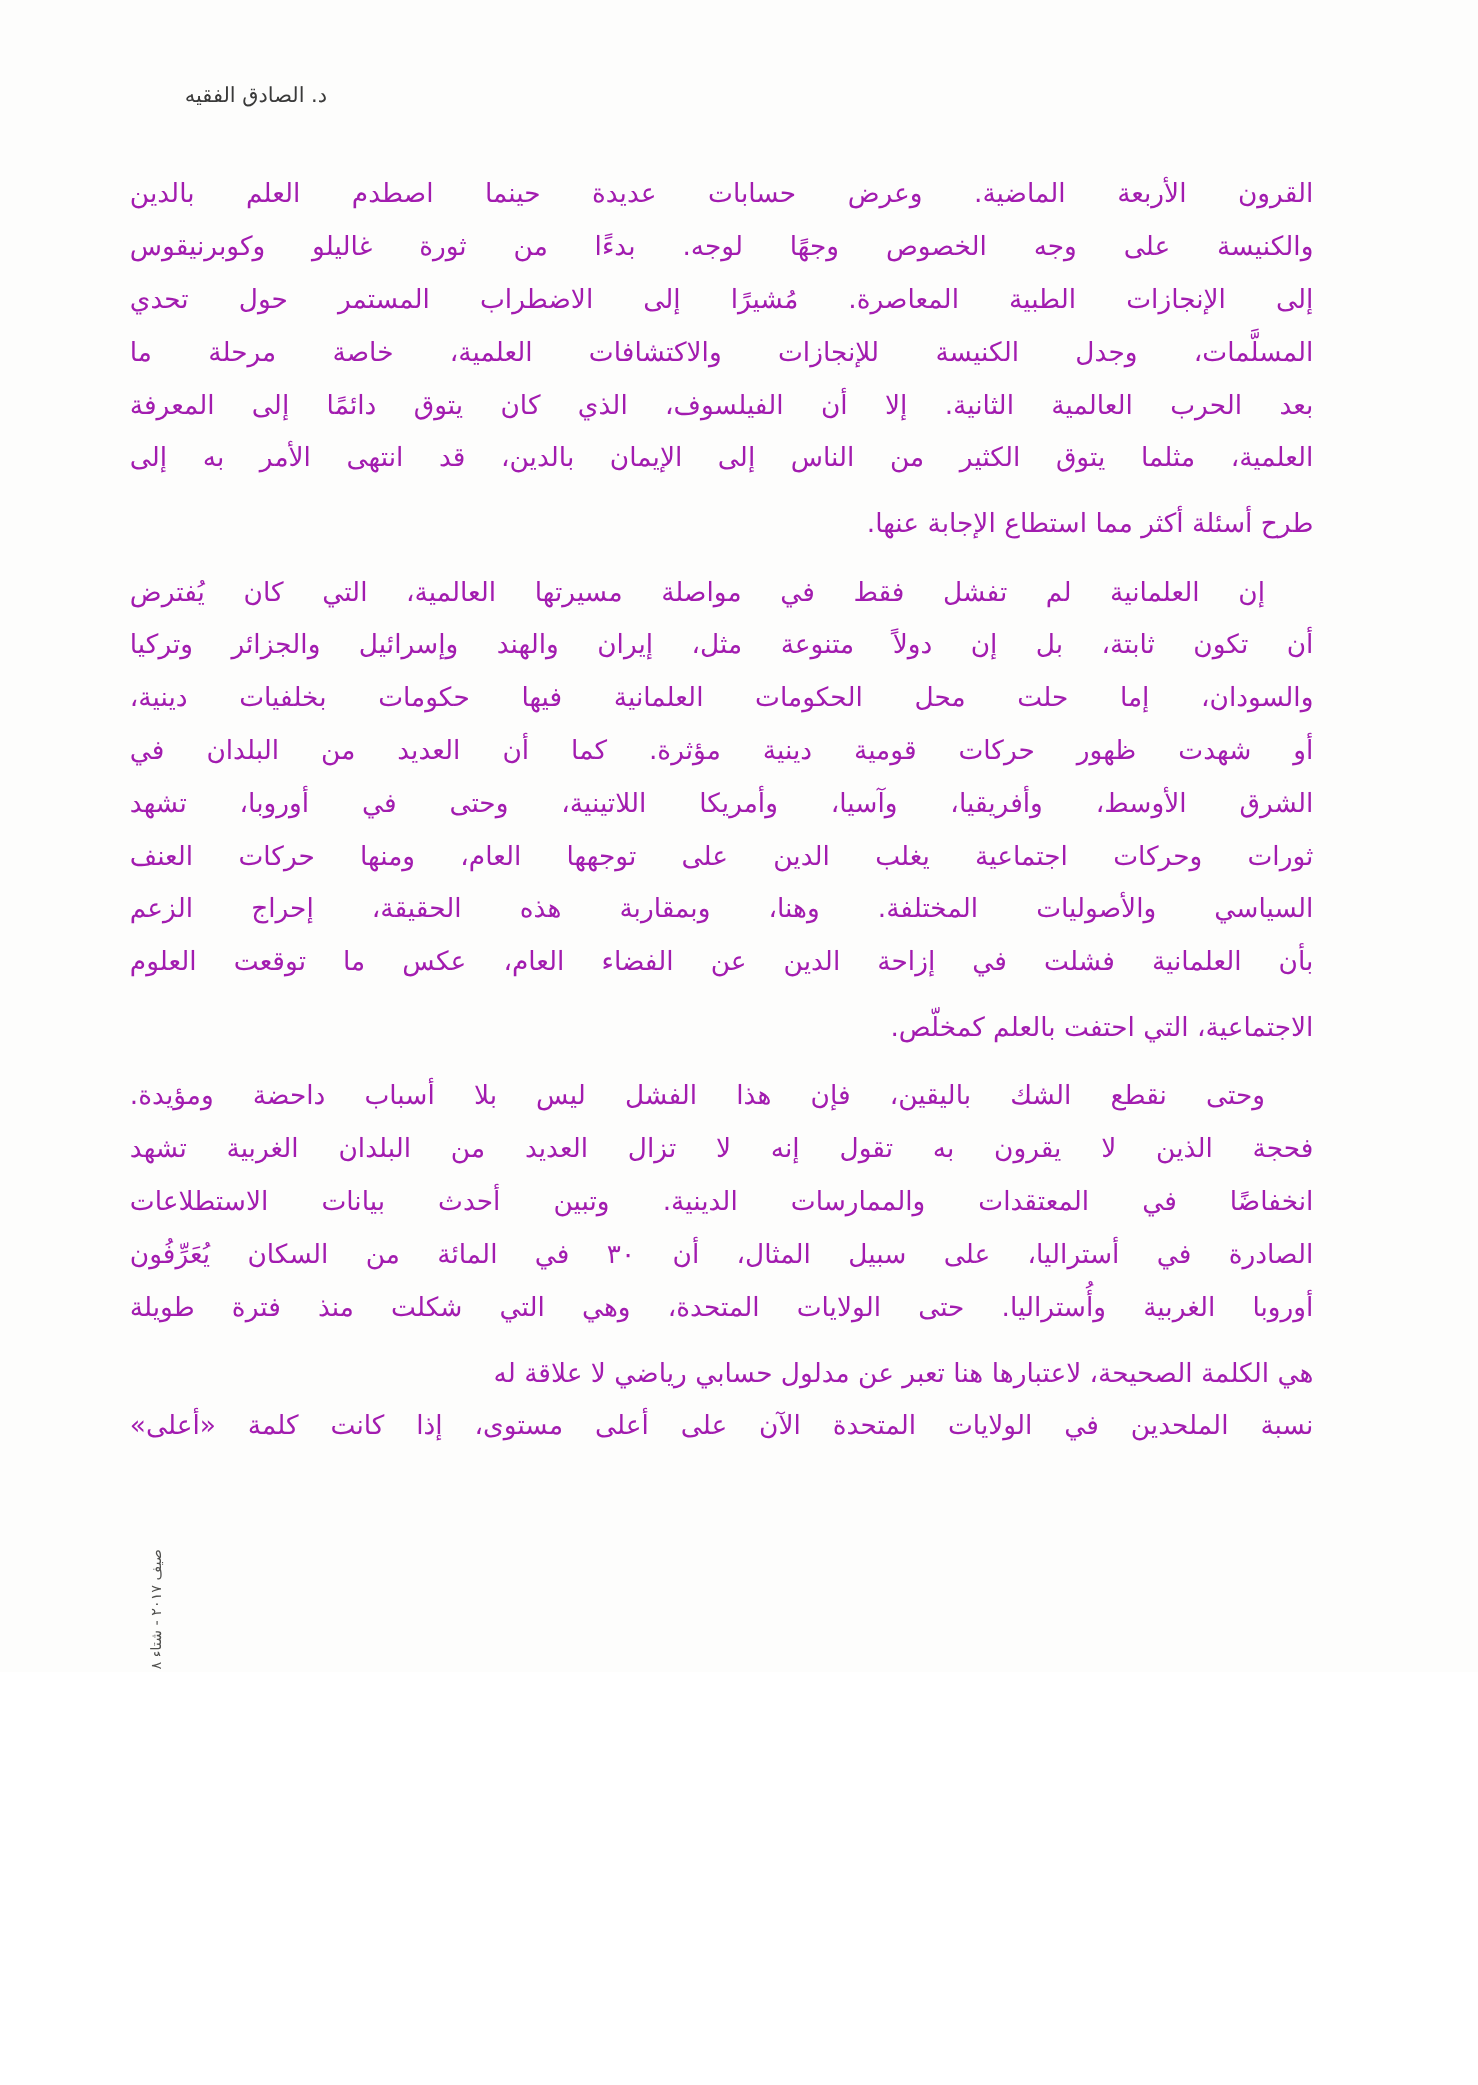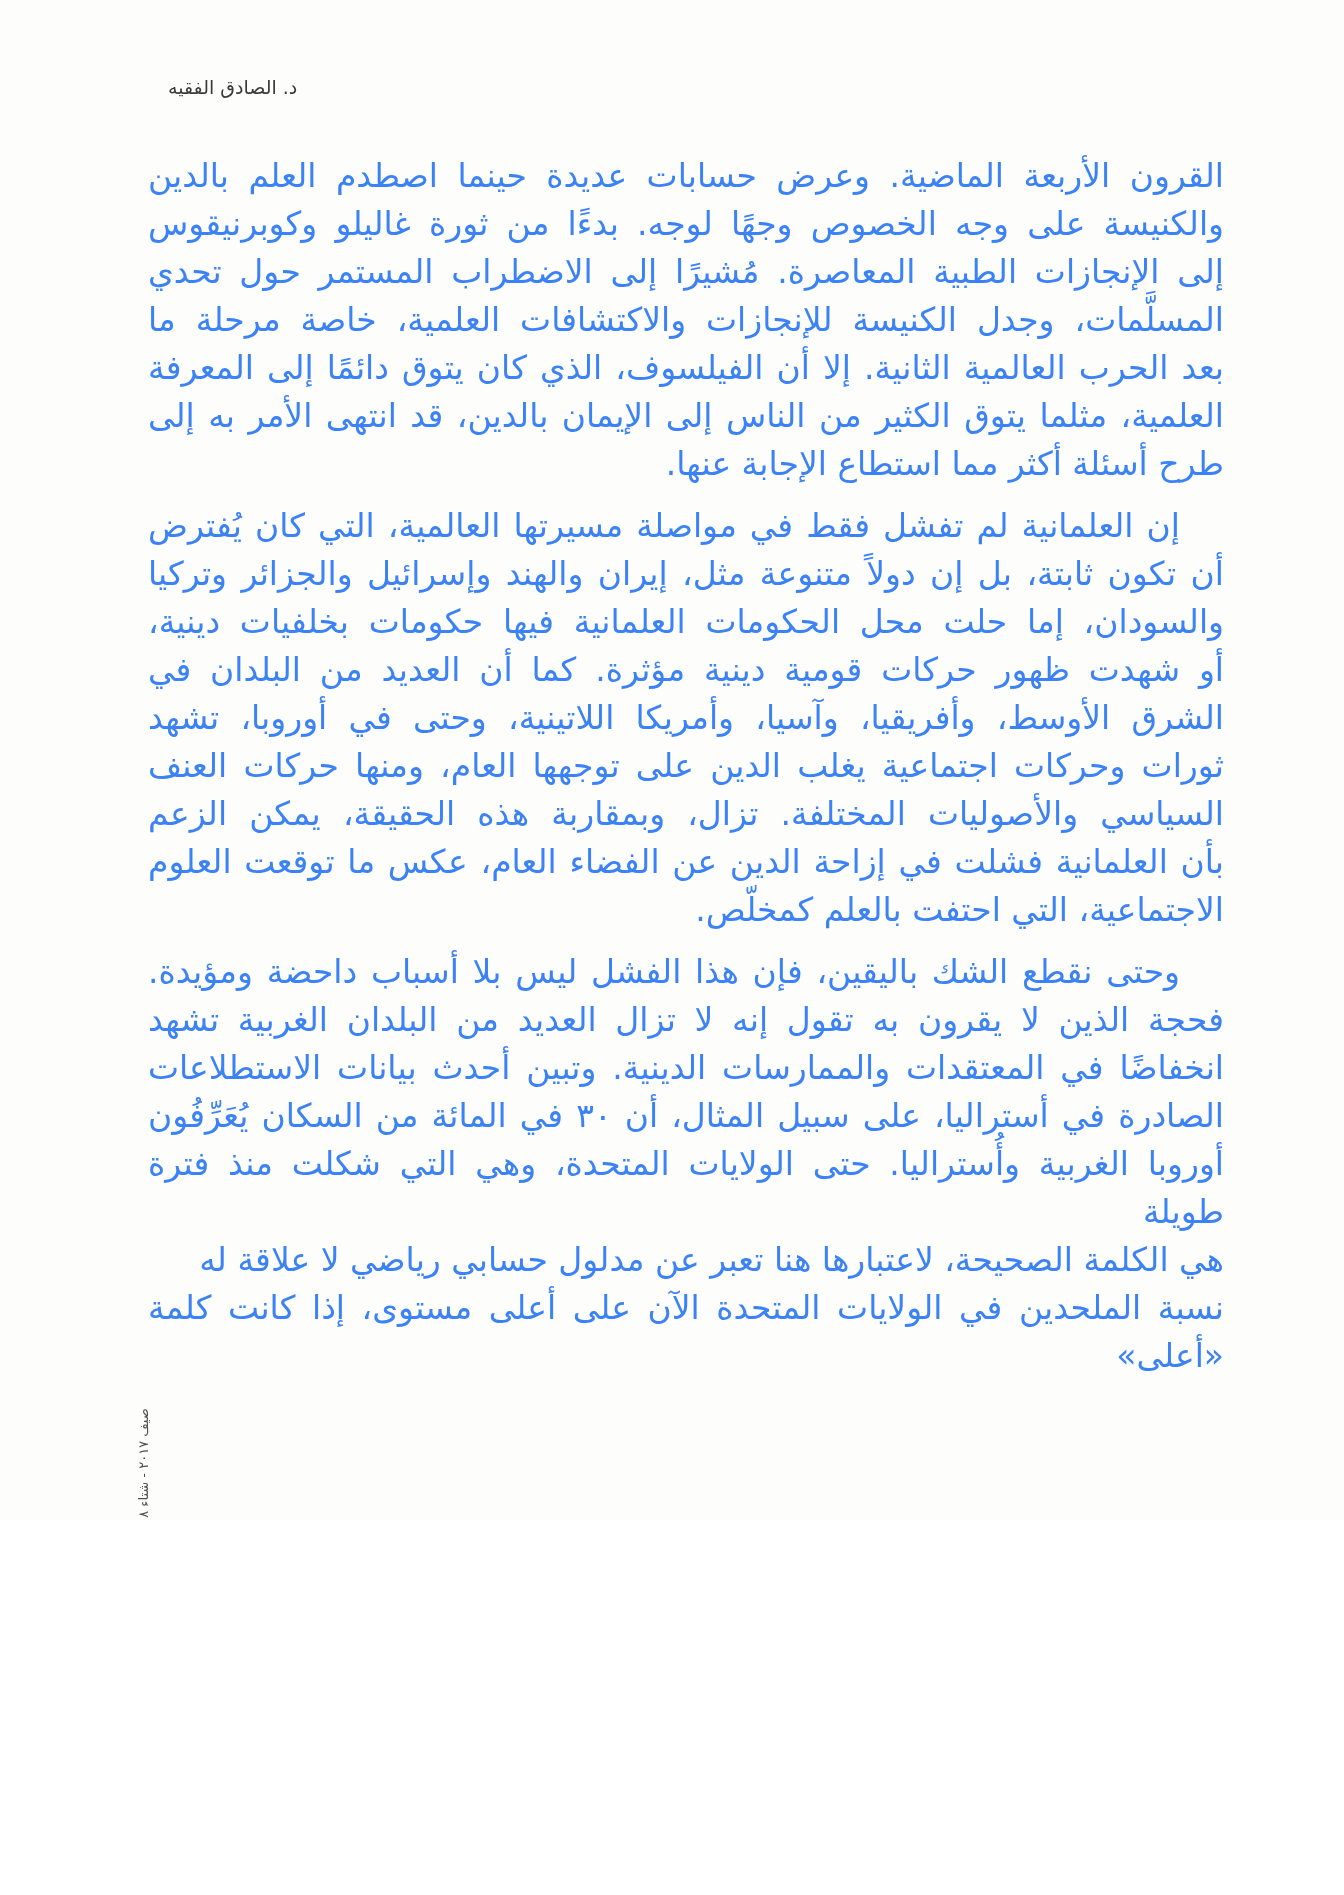--- a/index.html
+++ b/index.html
@@ -21,39 +21,40 @@
     top: 76px;
     left: 168px;
     font-size: 19px;
     color: #3a3a3a;
     letter-spacing: 0.2px;
     white-space: nowrap;
   }
   .content {
     position: absolute;
     top: 152px;
-    right: 120px;
+    right: 150px;
     width: 1076px;
-    font-size: 33px;
+    font-size: 24px;
     line-height: 48px;
-    color: #3b82f6;
+    color: #a21caf;
   }
   .para {
     margin: 0 0 14px 0;
   }
   .para:last-child {
     margin-bottom: 0;
   }
   .line {
     text-align: justify;
     text-align-last: justify;
     min-height: 48px;
   }
   .line.last {
     text-align-last: right;
+    margin-top: 12px;
   }
   .line.first-indent {
     padding-right: 44px;
   }
   .issue-label {
     position: absolute;
     left: 76px;
     top: 1466px;
     width: 134px;
     text-align: center;
@@ -93,21 +94,21 @@
       <div class="line last">طرح أسئلة أكثر مما استطاع الإجابة عنها.</div>
     </div>
 
     <div class="para">
       <div class="line first-indent">إن العلمانية لم تفشل فقط في مواصلة مسيرتها العالمية، التي كان يُفترض</div>
       <div class="line">أن تكون ثابتة، بل إن دولاً متنوعة مثل، إيران والهند وإسرائيل والجزائر وتركيا</div>
       <div class="line">والسودان، إما حلت محل الحكومات العلمانية فيها حكومات بخلفيات دينية،</div>
       <div class="line">أو شهدت ظهور حركات قومية دينية مؤثرة. كما أن العديد من البلدان في</div>
       <div class="line">الشرق الأوسط، وأفريقيا، وآسيا، وأمريكا اللاتينية، وحتى في أوروبا، تشهد</div>
       <div class="line">ثورات وحركات اجتماعية يغلب الدين على توجهها العام، ومنها حركات العنف</div>
-      <div class="line">السياسي والأصوليات المختلفة. تزال، وبمقاربة هذه الحقيقة، يمكن الزعم</div>
+      <div class="line">السياسي والأصوليات المختلفة. وهنا، وبمقاربة هذه الحقيقة، إحراج الزعم</div>
       <div class="line">بأن العلمانية فشلت في إزاحة الدين عن الفضاء العام، عكس ما توقعت العلوم</div>
       <div class="line last">الاجتماعية، التي احتفت بالعلم كمخلّص.</div>
     </div>
 
     <div class="para">
       <div class="line first-indent">وحتى نقطع الشك باليقين، فإن هذا الفشل ليس بلا أسباب داحضة ومؤيدة.</div>
       <div class="line">فحجة الذين لا يقرون به تقول إنه لا تزال العديد من البلدان الغربية تشهد</div>
       <div class="line">انخفاضًا في المعتقدات والممارسات الدينية. وتبين أحدث بيانات الاستطلاعات</div>
       <div class="line">الصادرة في أستراليا، على سبيل المثال، أن ٣٠ في المائة من السكان يُعَرِّفُون</div>
       <div class="line">أوروبا الغربية وأُستراليا. حتى الولايات المتحدة، وهي التي شكلت منذ فترة طويلة</div>

